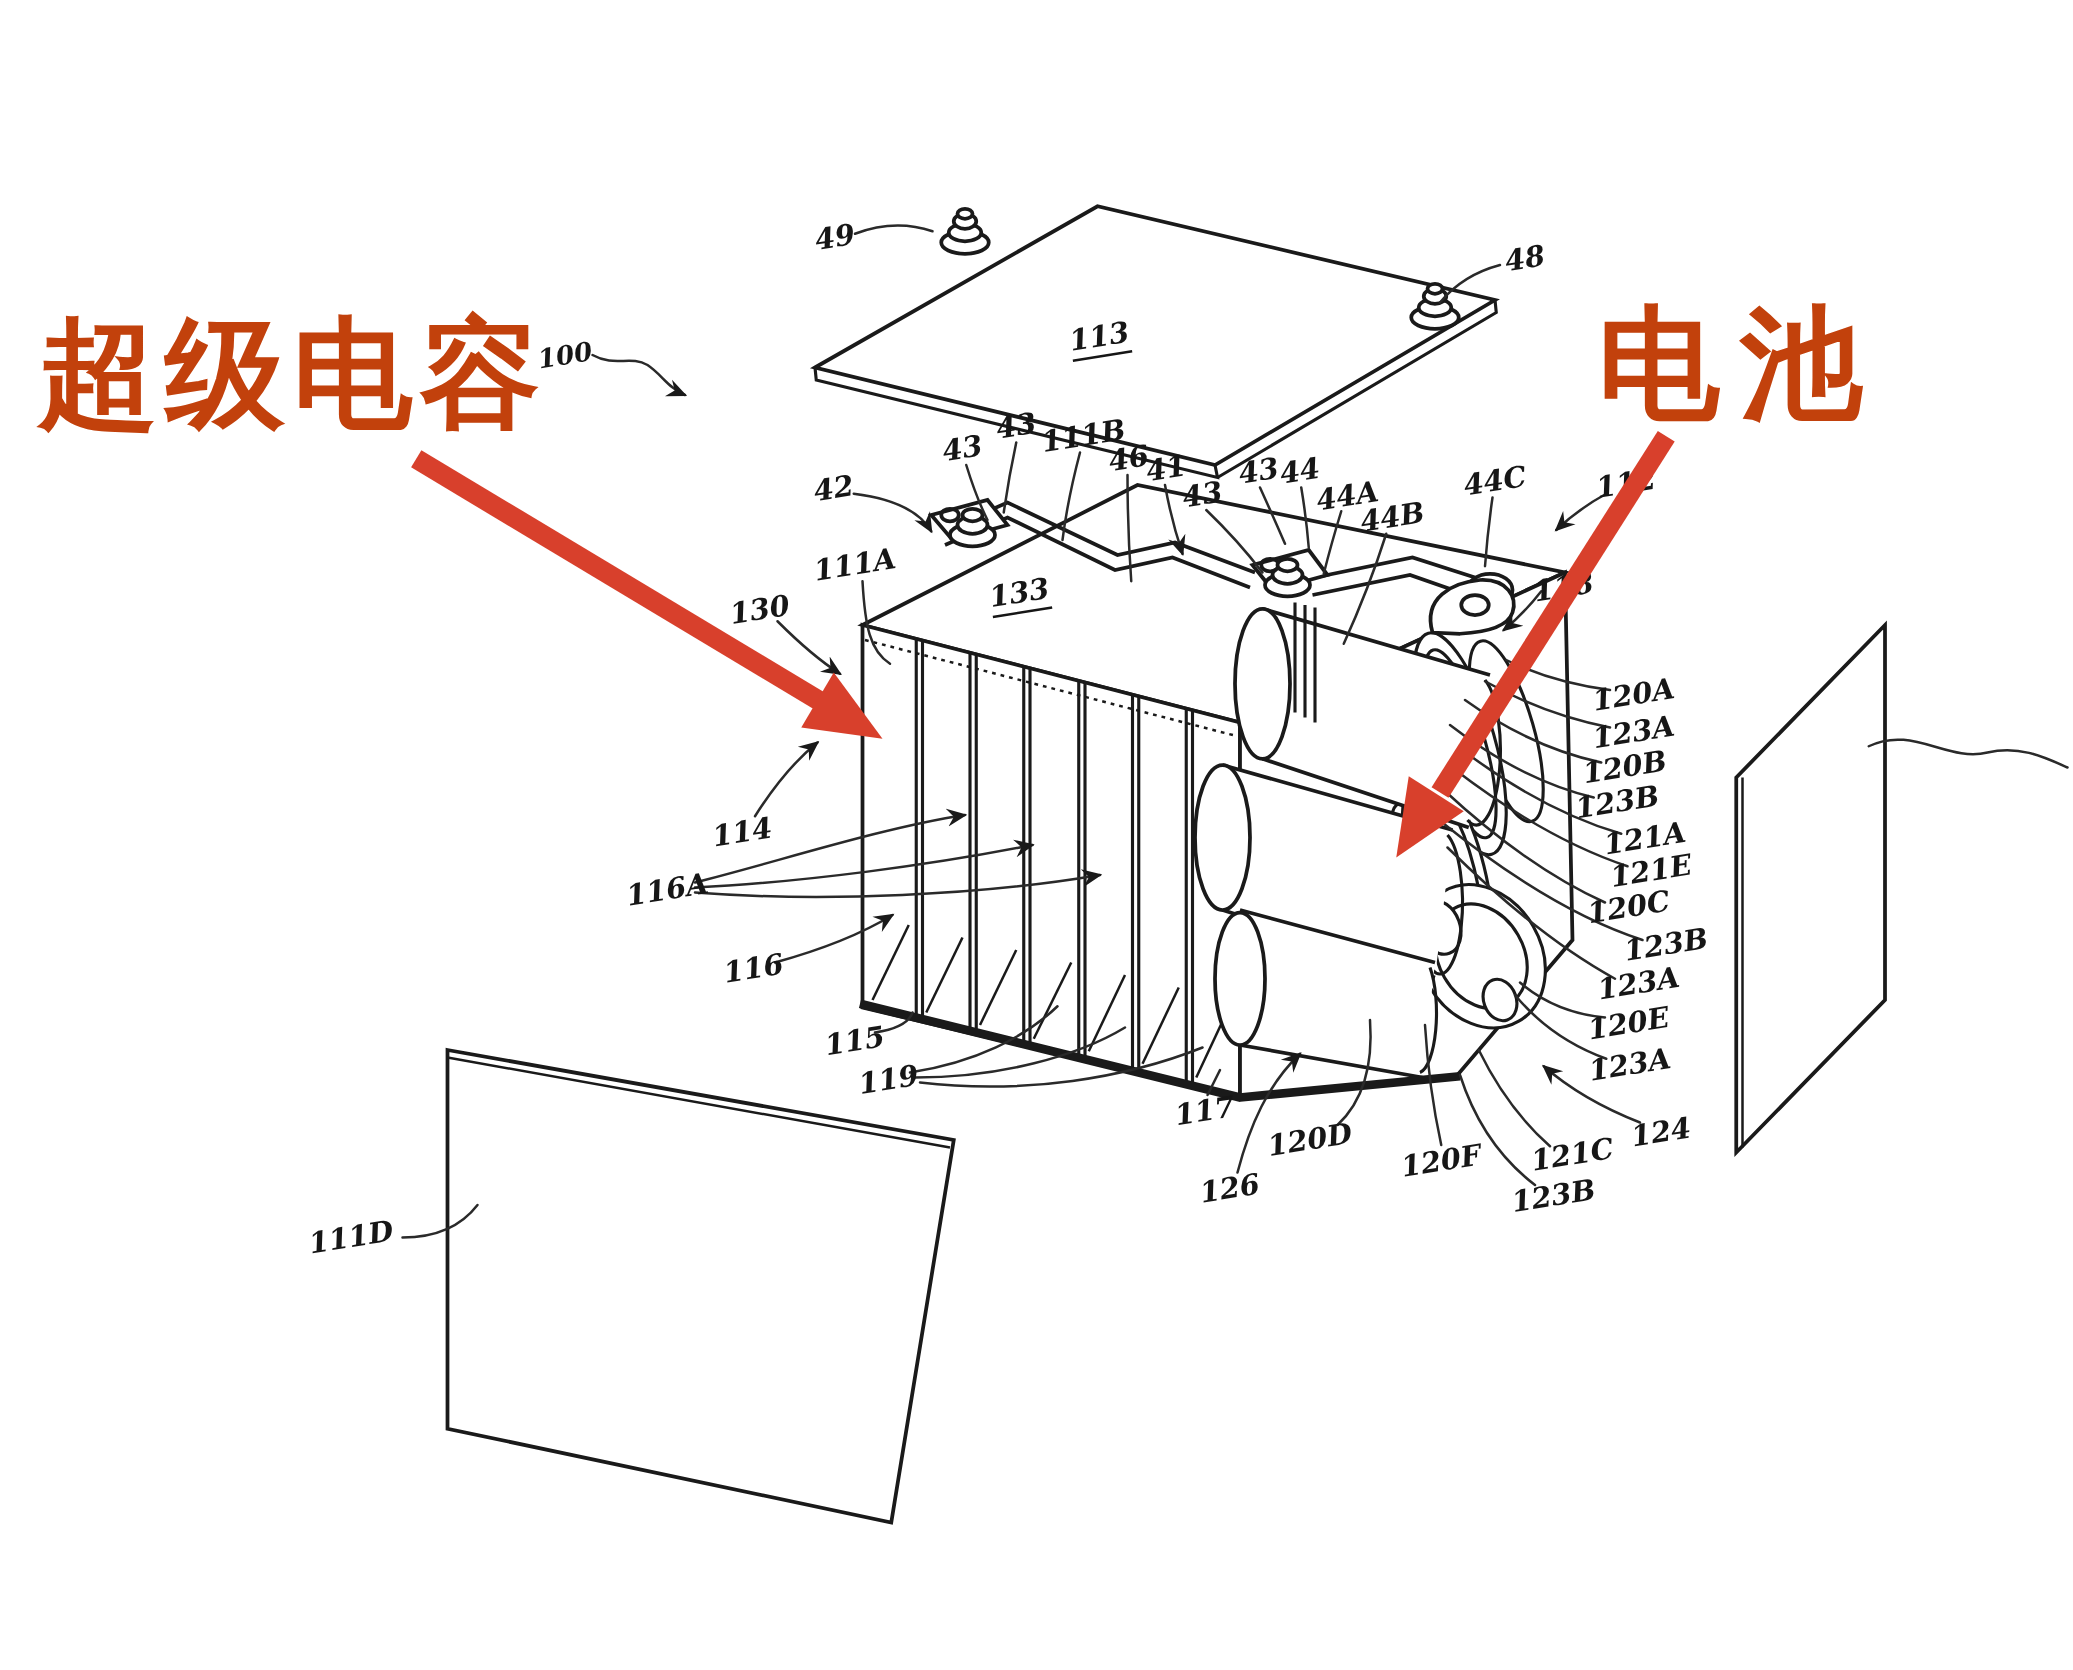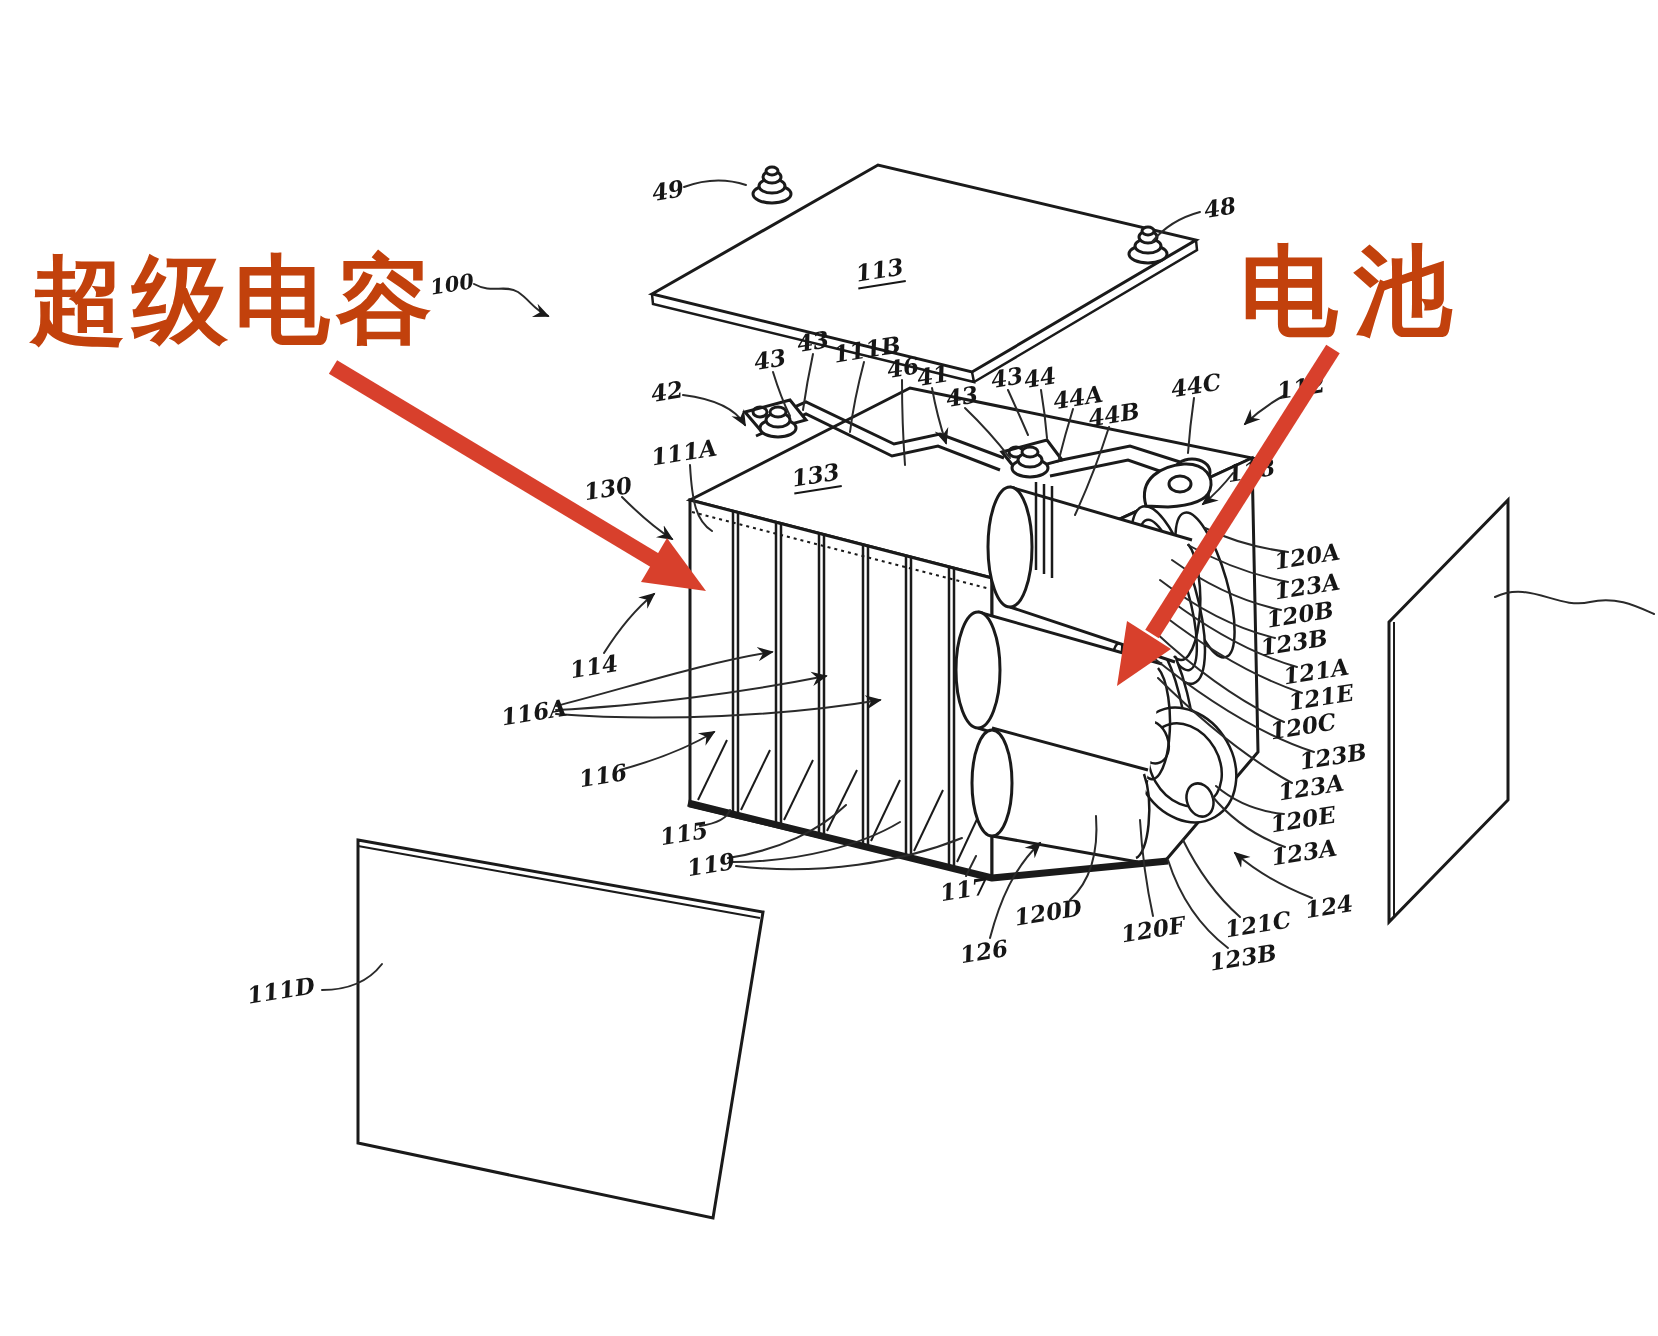--- a/index.html
+++ b/index.html
@@ -16,21 +16,21 @@
     transform:translate(-50%,-50%) rotate(-9deg);
     white-space:nowrap;
   }
   .ref.ul{border-bottom:2px solid #161616;padding-bottom:3px;}
   .cn{
     position:absolute;z-index:4;color:#c2410c;
     font-family:"Liberation Sans",sans-serif;
     font-weight:900;white-space:nowrap;line-height:1;
   }
   .cn-left{left:30px;top:252px;font-size:96px;letter-spacing:6px;}
-  .cn-right{left:1240px;top:242px;font-size:98px;letter-spacing:16px;}
+  .cn-right{left:1278px;top:242px;font-size:98px;letter-spacing:16px;}
 </style>
 </head>
 <body>
 
 <svg class="layer-drawing" width="1658" height="1336" viewBox="0 0 1658 1336">
   <defs>
     <marker id="ah" viewBox="0 0 10 10" refX="8" refY="5" markerWidth="9" markerHeight="9" orient="auto-start-reverse">
       <path d="M0,1 L9,5 L0,9 L3,5 Z" fill="#1a1a1a"></path>
     </marker>
   </defs>

